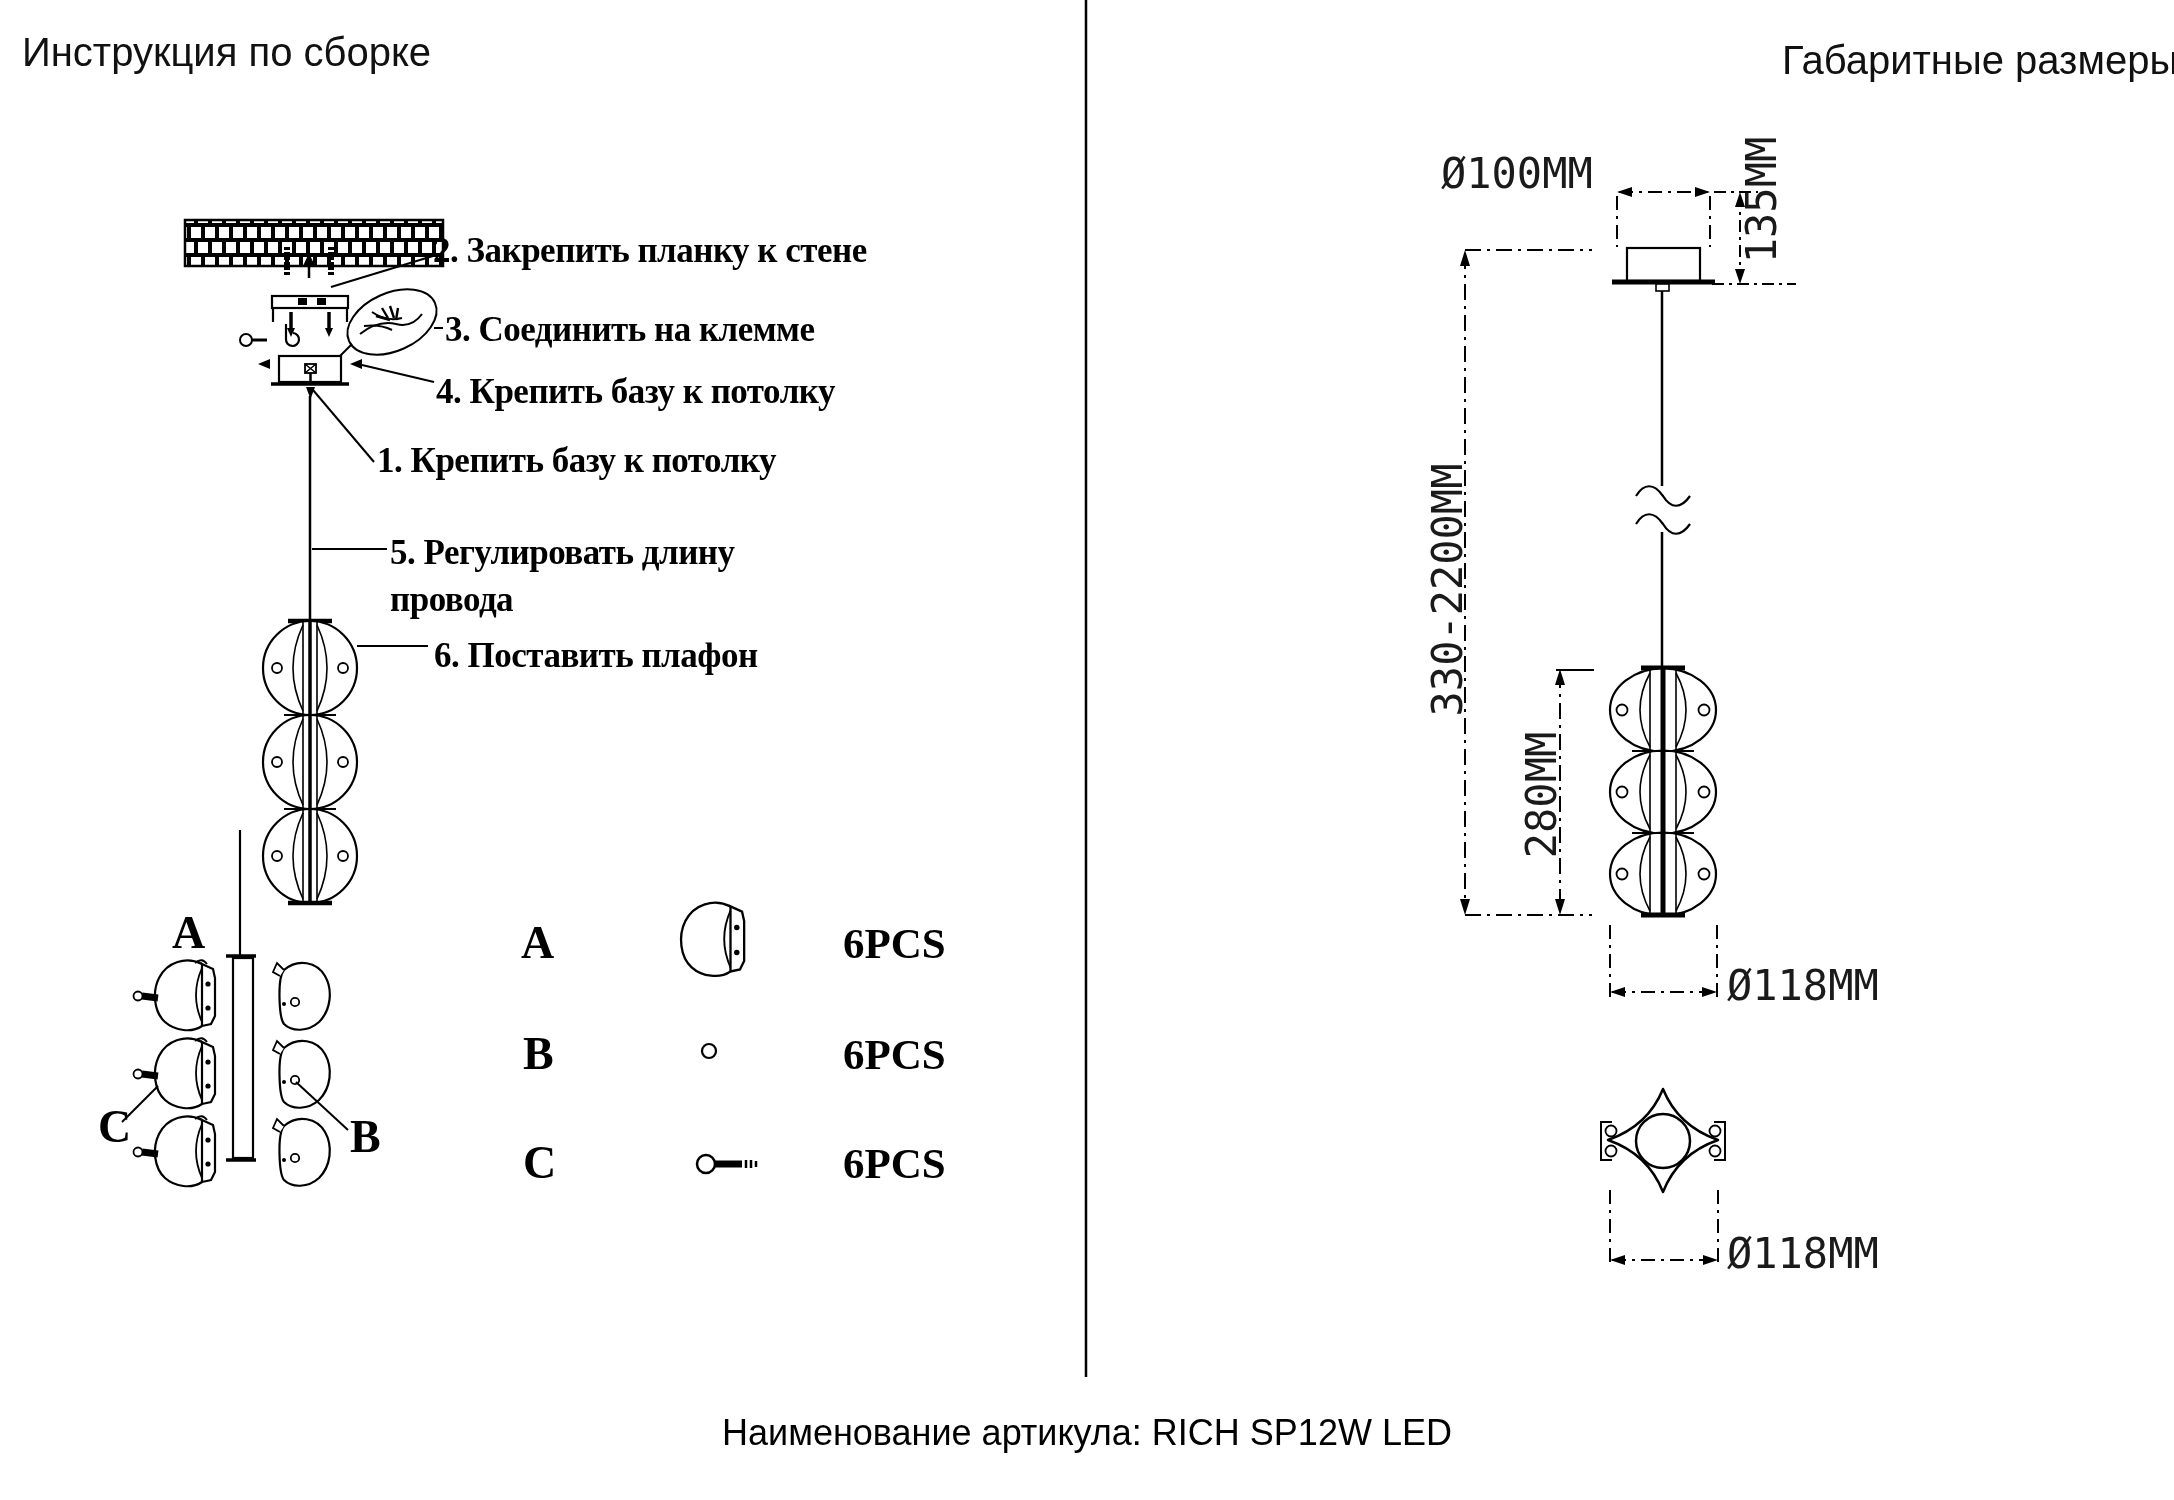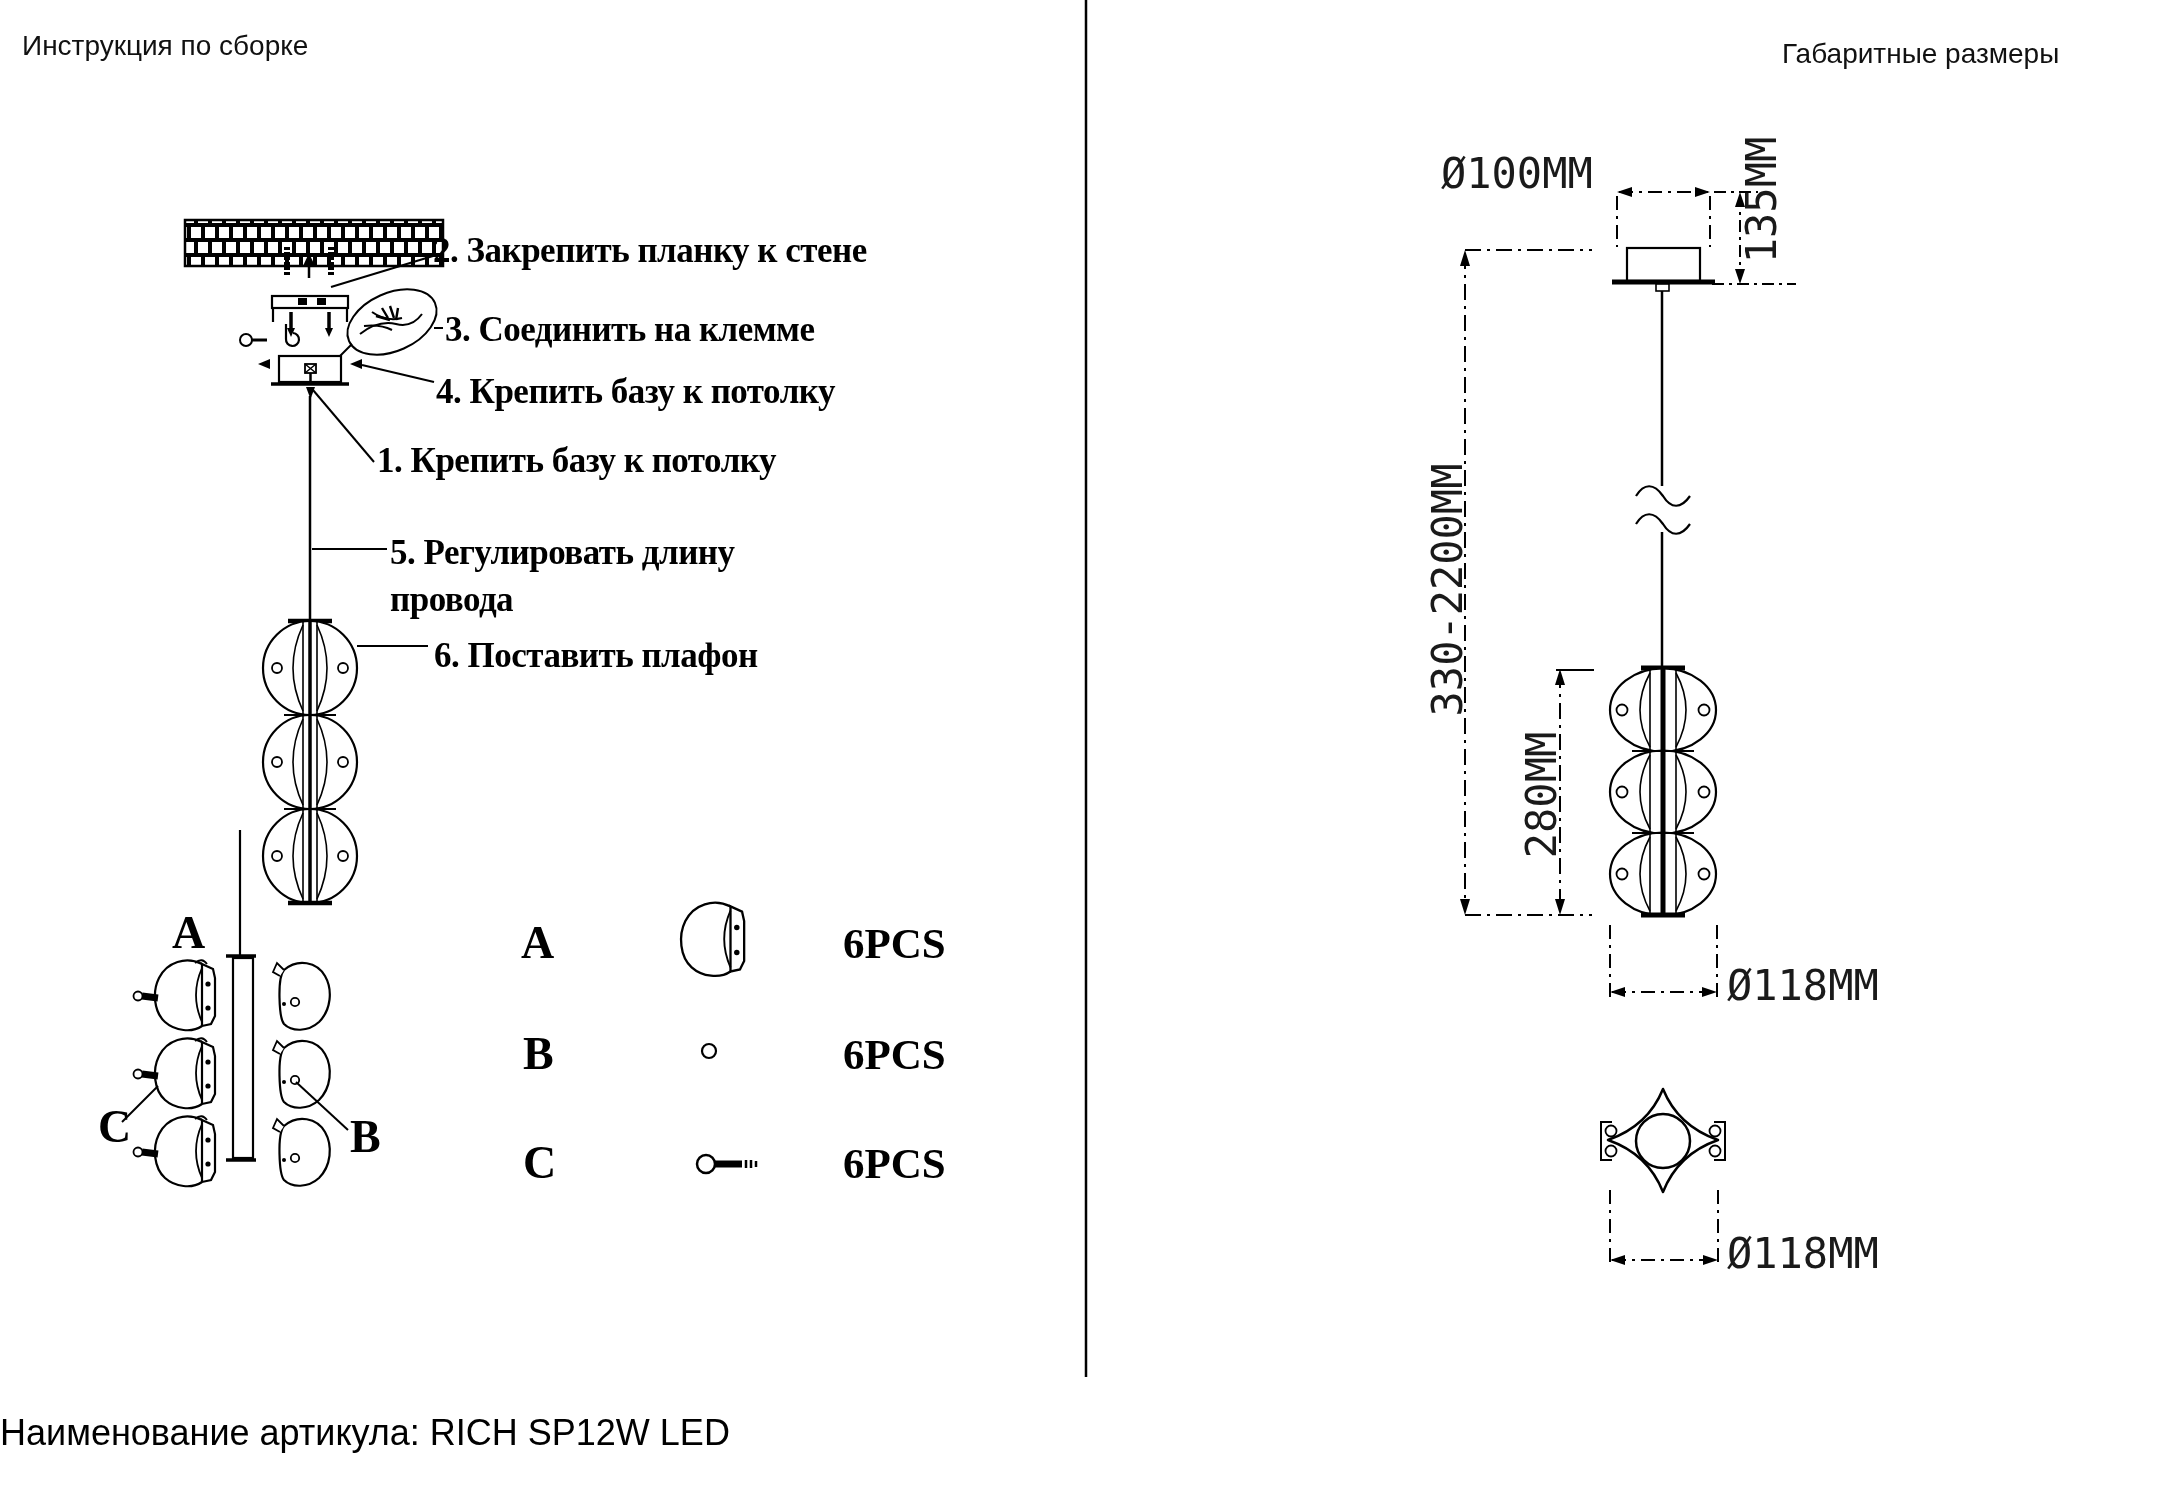--- a/index.html
+++ b/index.html
@@ -1,21 +1,21 @@
 <!DOCTYPE html>
 <html><head>
 <meta charset="utf-8">
 <style>
   html,body{margin:0;padding:0;background:#ffffff;}
   #canvas{position:relative;width:2174px;height:1500px;background:#ffffff;overflow:hidden;
           font-family:"Liberation Sans",sans-serif;color:#000;}
-  .title{position:absolute;font-size:28px;color:#111;white-space:nowrap;}
+  .title{position:absolute;font-size:40px;color:#111;white-space:nowrap;}
   #title-left{left:22px;top:30px;}
   #title-right{left:1782px;top:38px;}
-  #footer{position:absolute;left:0;top:1412px;width:2174px;text-align:left;font-size:36px;color:#000;}
+  #footer{position:absolute;left:0;top:1412px;width:2174px;text-align:center;font-size:36px;color:#000;}
   svg{position:absolute;left:0;top:0;}
   svg text{fill:#000;}
   .step{font-family:"Liberation Serif",serif;font-weight:700;font-size:35px;letter-spacing:-0.5px;}
   .plabel{font-family:"Liberation Serif",serif;font-weight:700;font-size:46px;}
   .qty{font-family:"Liberation Serif",serif;font-weight:700;font-size:43px;}
   .dim{font-family:"DejaVu Sans Mono",monospace;font-size:42px;fill:#1a1a1a;}
 </style>
 </head>
 <body>
 

